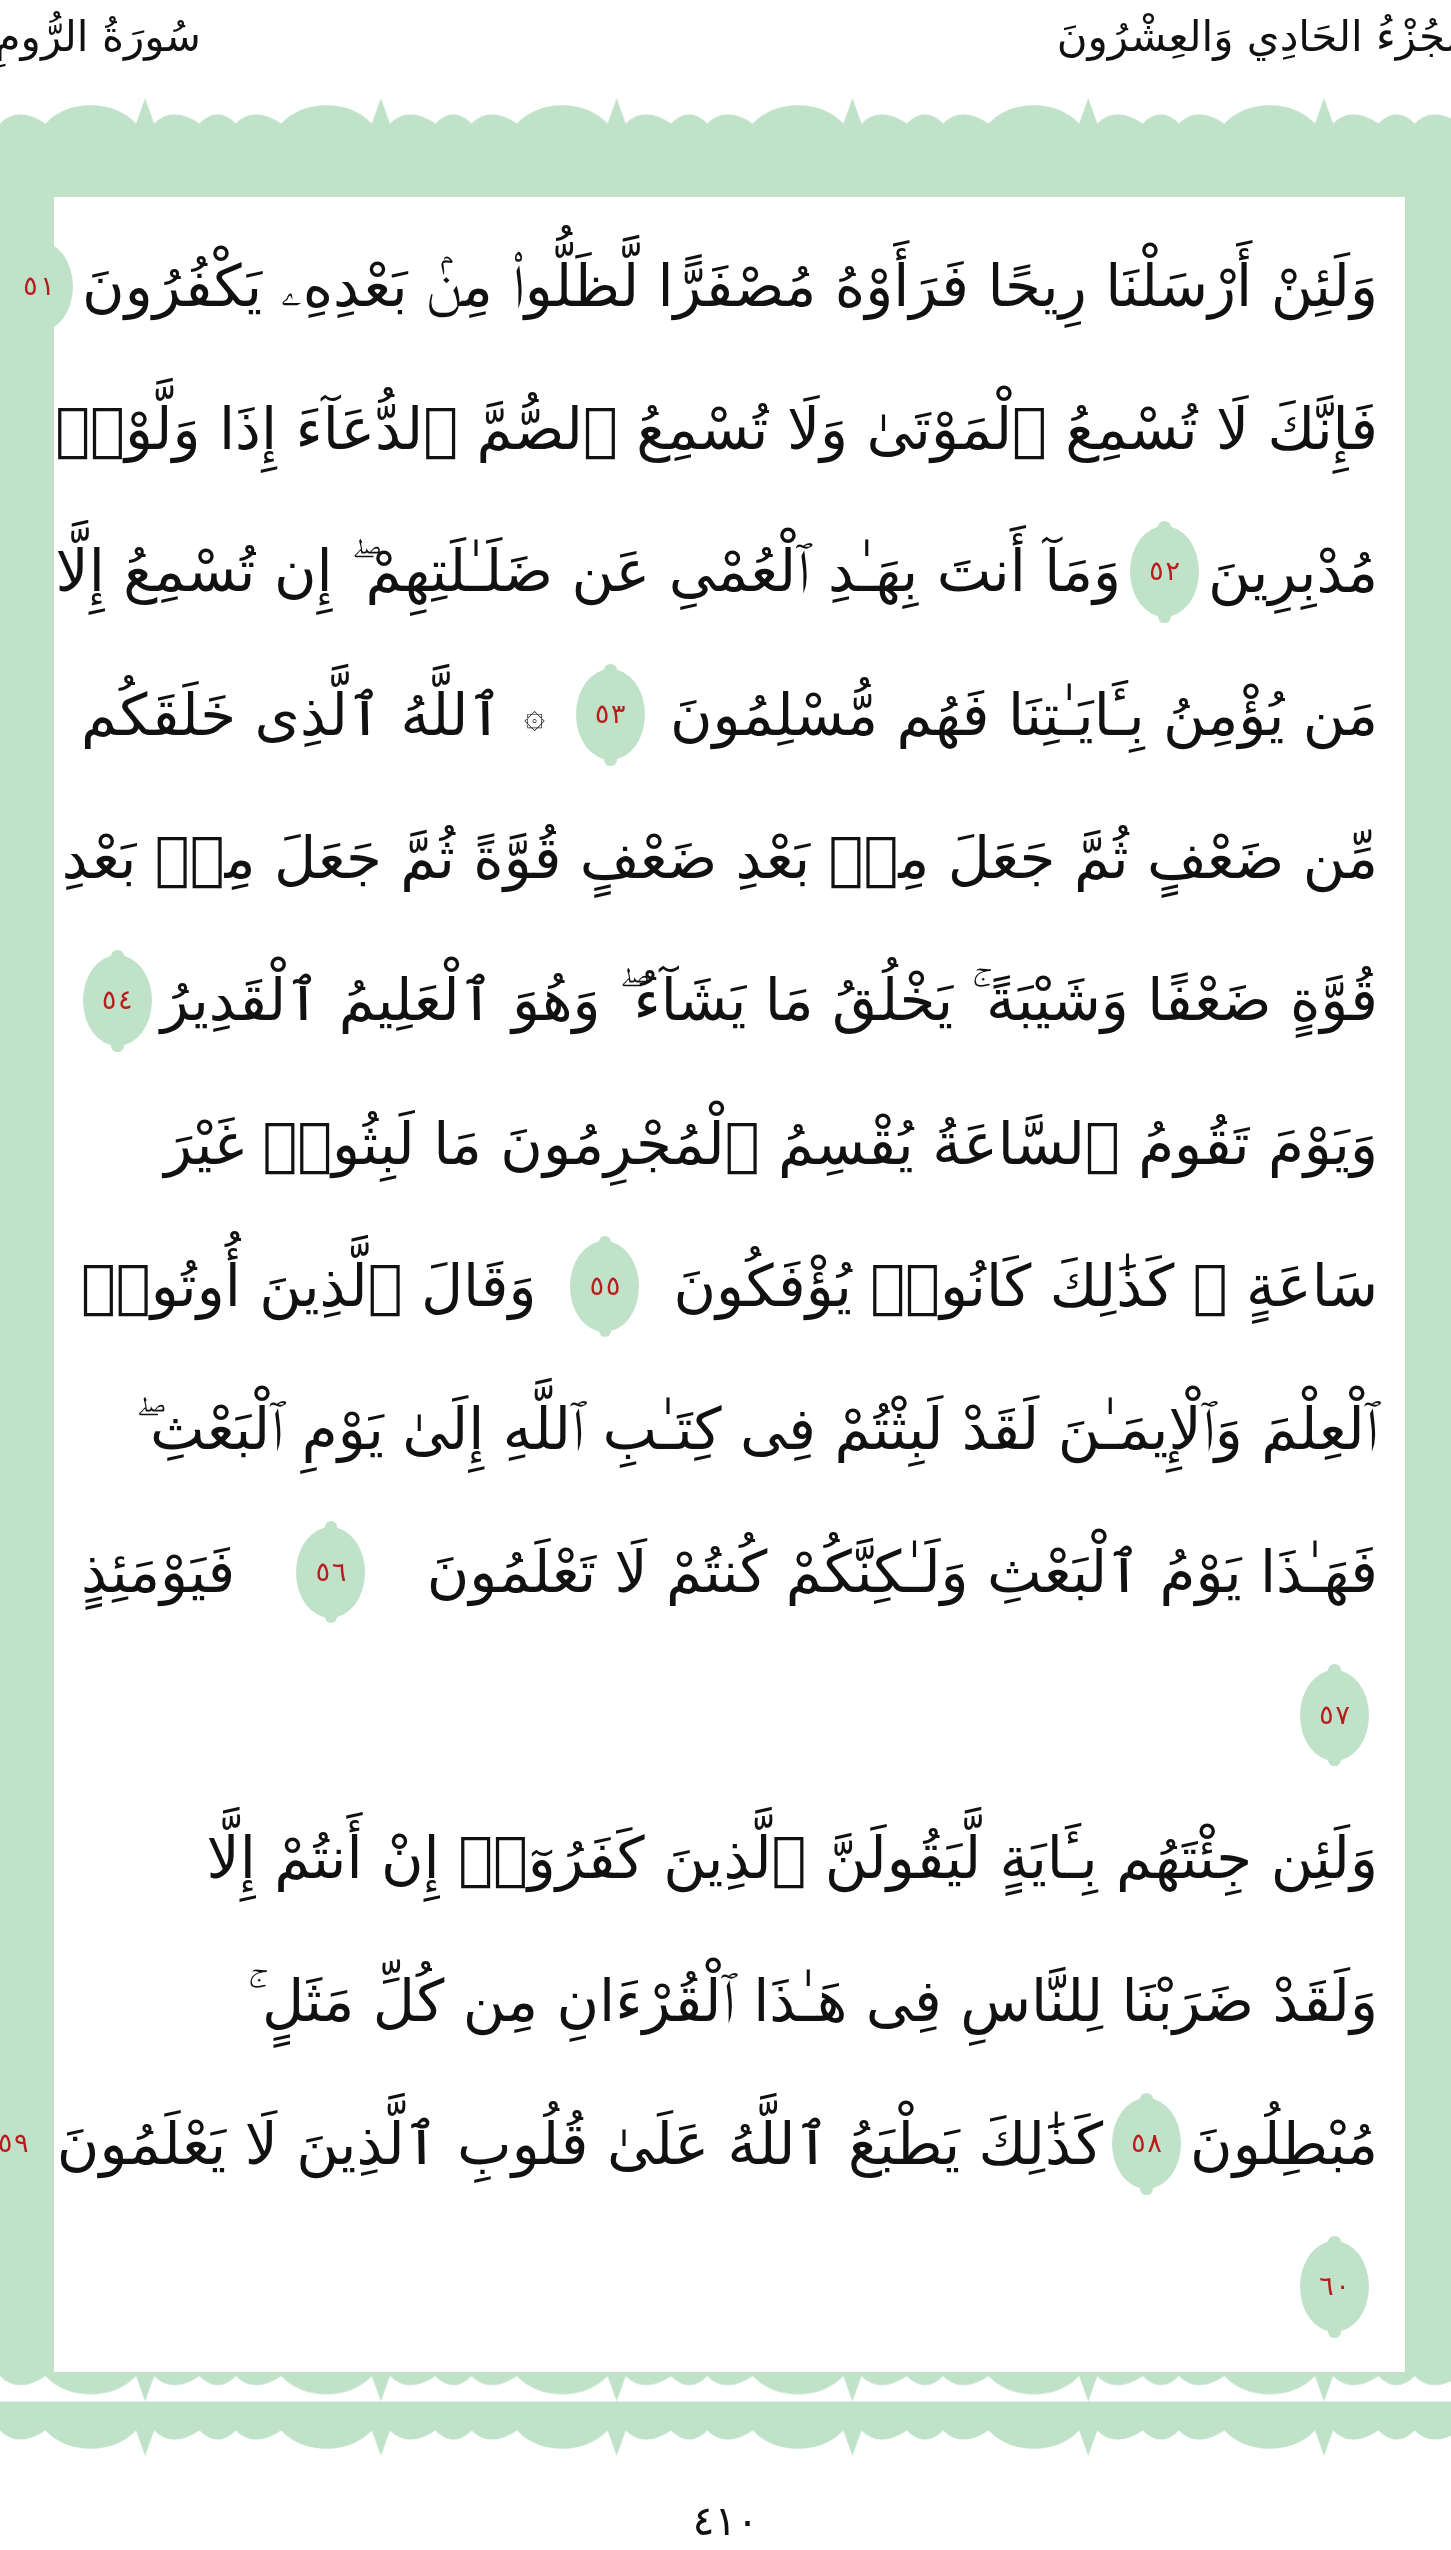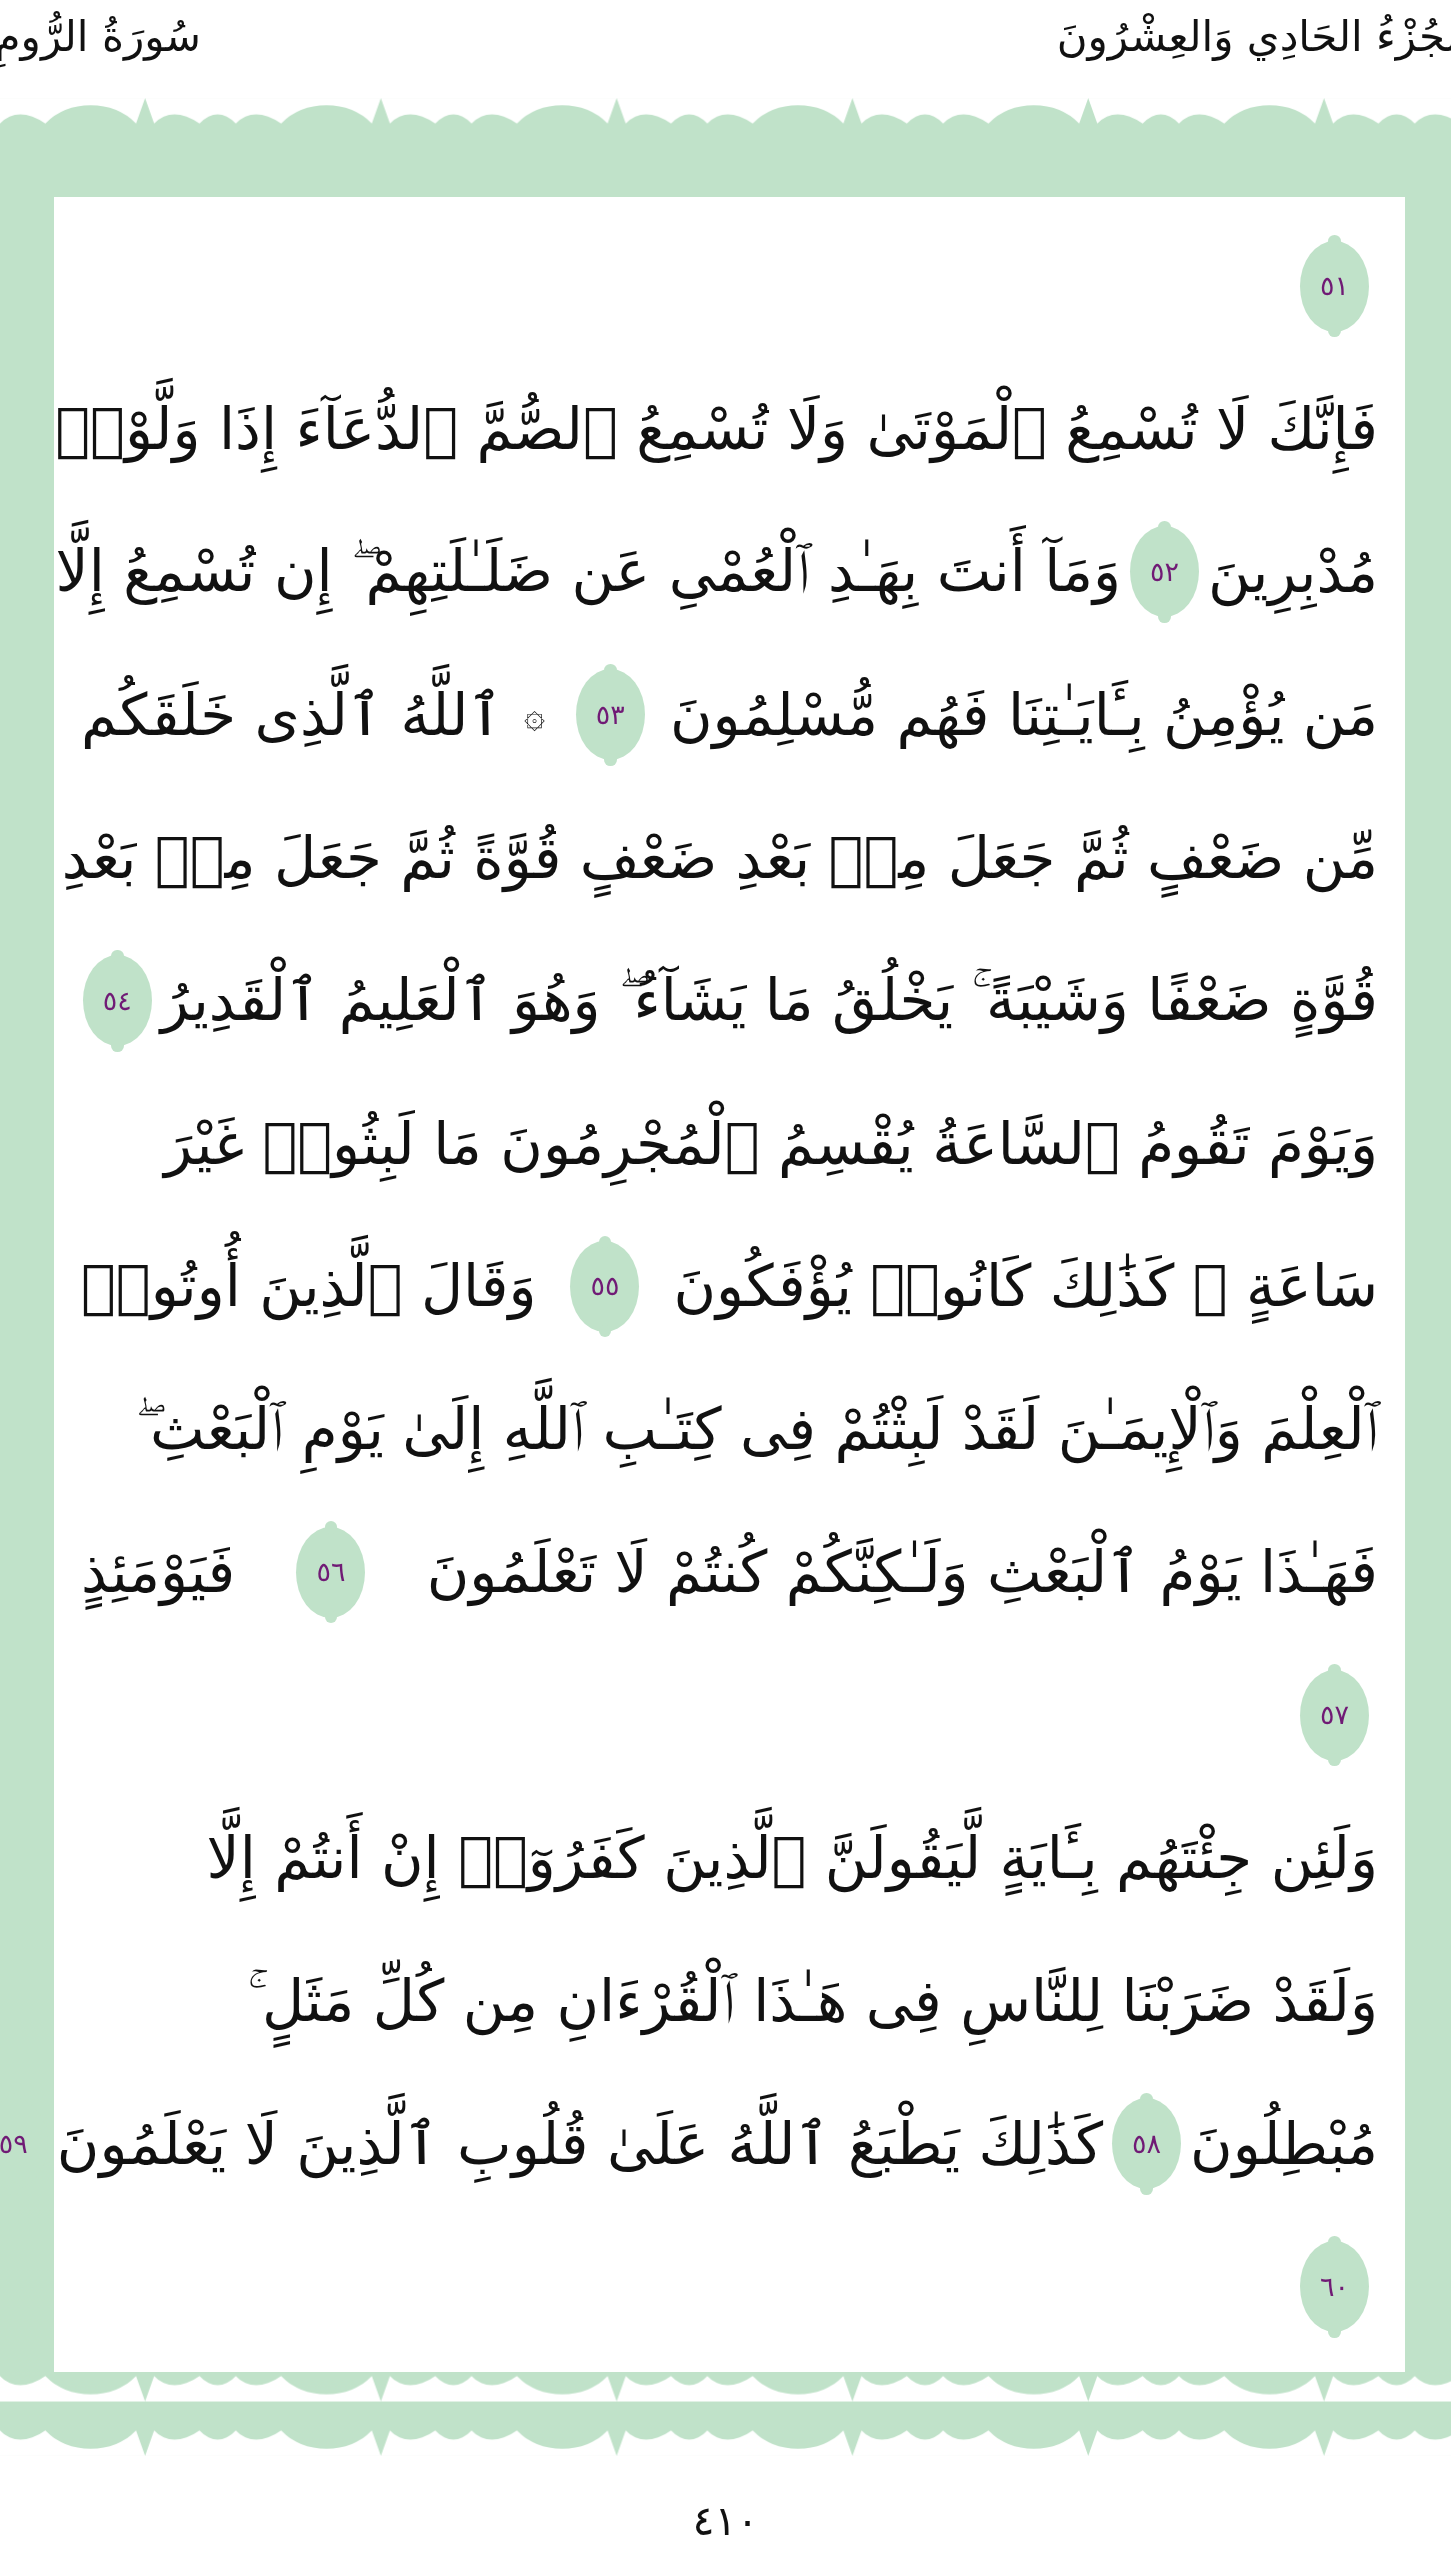--- a/index.html
+++ b/index.html
@@ -36,23 +36,23 @@
     .line {
       height: 134px; display: flex; align-items: center;
       justify-content: space-between; direction: rtl;
       font-size: 58px; white-space: nowrap; overflow: visible;
       text-align: justify; text-align-last: justify;
     }
     .seg { display: inline-block; }
     .marker {
       display: inline-flex; align-items: center; justify-content: center;
       width: 69px; height: 91px; border-radius: 50% / 50%;
-      background: #c0e2c9; font-size: 27px; color: #701a75;
+      background: #c0e2c9; font-size: 27px; color: #b91c1c;
       margin: 0 9px; flex: 0 0 auto; position: relative;
-      font-family: Liberation Sans, sans-serif;
+      font-family: Liberation Mono, monospace;
     }
     .marker::before, .marker::after {
       content: ""; position: absolute; left: 50%; width: 12.7px; height: 12.7px;
       margin-left: -6.3px; background: #c0e2c9; border-radius: 50%;
     }
     .marker::before { top: -5.4px; }
     .marker::after { bottom: -5.4px; }
     .hizb { font-size: 36px; margin: 0 5.4px; flex: 0 0 auto; }
     .page-number {
       position: absolute; left: 0; width: 1451px; top: 2492px;
@@ -81,20 +81,21 @@
     <rect x="0" y="50" width="1600" height="2460" fill="#c0e2c9"></rect>
     <g transform="translate(0,2600) scale(1,-1)">
       <rect x="0" y="0" width="1600" height="100" fill="url(#scallopTop)"></rect>
     </g>
   </svg>
 </div>
 
 <div class="panel">
   <div class="lines" id="lines">
       <div class="line">
+        <span class="seg">وَلَئِنْ أَرْسَلْنَا رِيحًا فَرَأَوْهُ مُصْفَرًّا لَّظَلُّوا۟ مِنۢ بَعْدِهِۦ يَكْفُرُونَ</span>
         <span class="marker">٥١</span>
       </div>
       <div class="line">
         <span class="seg">فَإِنَّكَ لَا تُسْمِعُ ٱلْمَوْتَىٰ وَلَا تُسْمِعُ ٱلصُّمَّ ٱلدُّعَآءَ إِذَا وَلَّوْا۟</span>
       </div>
       <div class="line">
         <span class="seg">مُدْبِرِينَ</span>
         <span class="marker">٥٢</span>
         <span class="seg">وَمَآ أَنتَ بِهَـٰدِ ٱلْعُمْىِ عَن ضَلَـٰلَتِهِمْ ۖ إِن تُسْمِعُ إِلَّا</span>
       </div>

